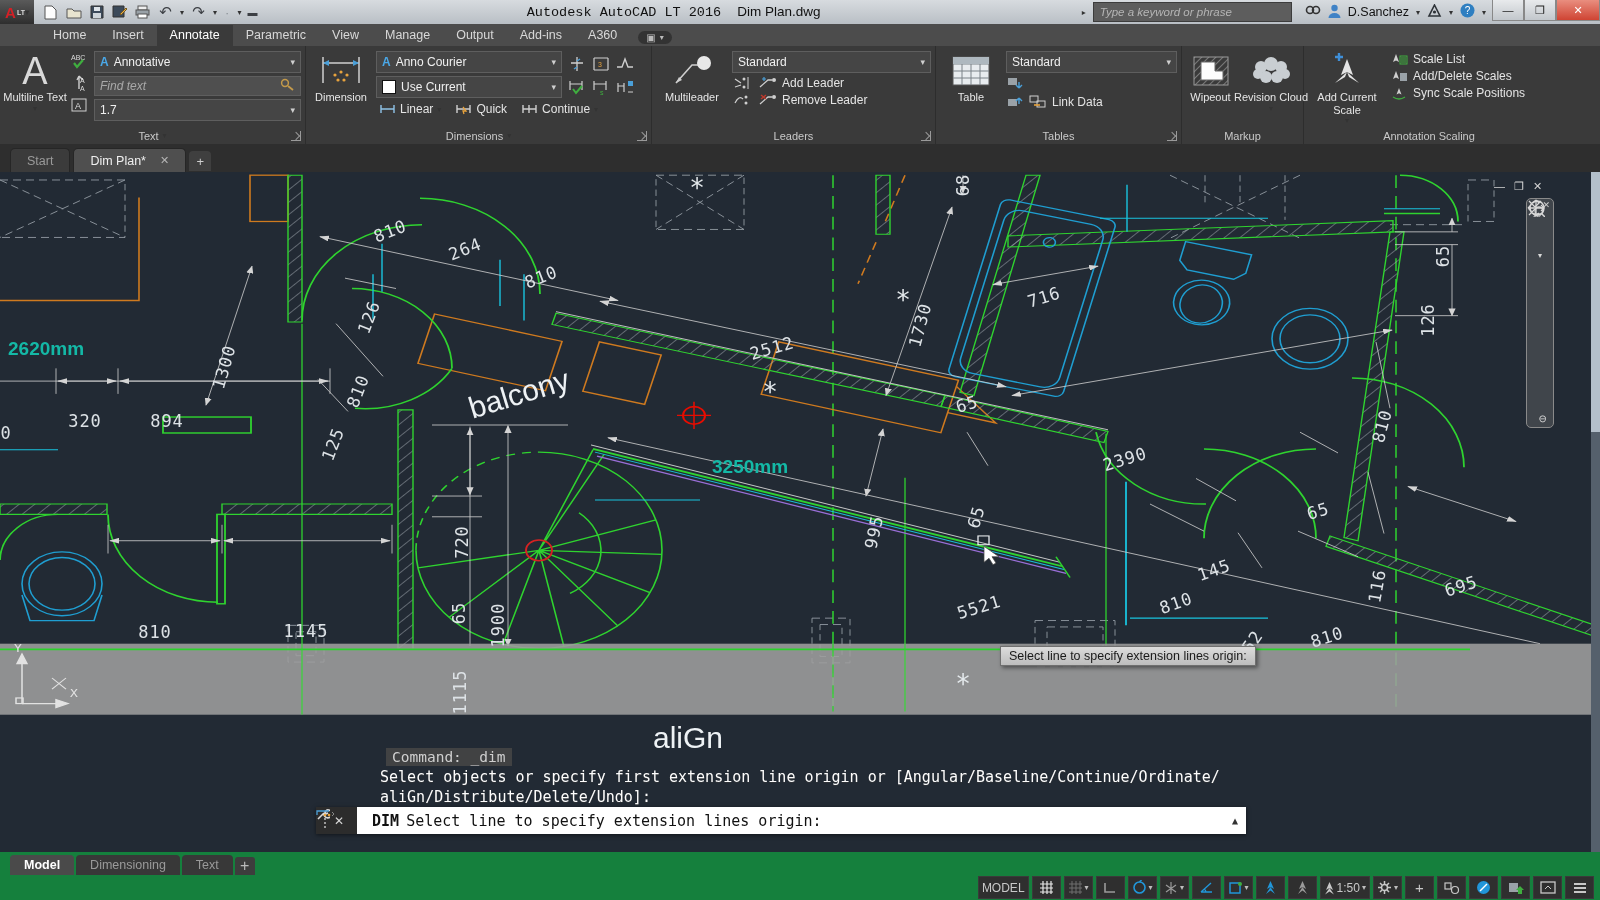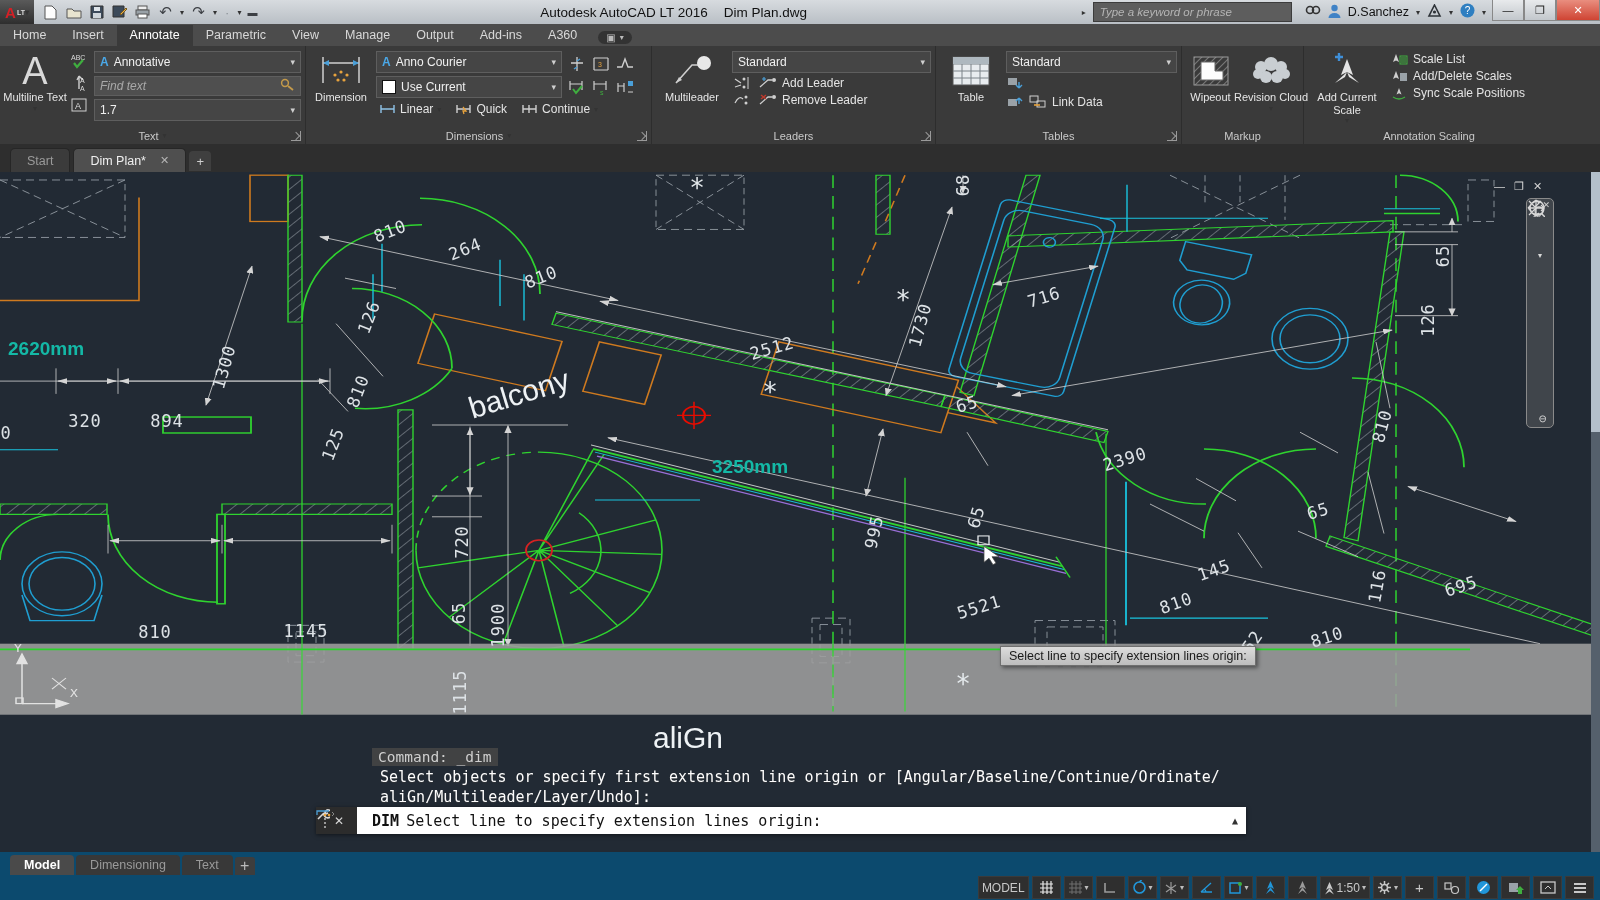--- a/index.html
+++ b/index.html
@@ -10,33 +10,33 @@
   .titlebar{position:absolute;left:0;top:0;width:1600px;height:24px;
     background:linear-gradient(#d7dbdf,#b9bfc5);display:flex;align-items:center;color:#1c1c1c;font-size:13px;}
   .logo{width:34px;height:24px;background:linear-gradient(#5a5a5a,#2e2e2e);display:flex;align-items:center;justify-content:center;
     color:#d42026;font-weight:bold;font-size:15px;}
   .logo small{color:#ddd;font-size:7px;margin-left:1px;}
   .qat{display:flex;align-items:center;gap:6px;padding:0 8px;}
   .qbtn{width:17px;height:17px;display:flex;align-items:center;justify-content:center;color:#3c3f44;font-size:13px;}
   .qbtn svg{display:block}
   .tsep{color:#8b9095;margin:0 2px;}
   .title-center{flex:1;text-align:center;white-space:nowrap;font-size:13.5px;color:#111;}
-  .title-center b{font-weight:normal;margin-right:16px;}
+  .title-center b{font-weight:normal;margin-right:16px;font-family:Liberation Mono, monospace;}
   .searchbox{width:185px;height:18px;background:#5d5d5d;border:1px solid #3c3c3c;color:#b5b5b5;
     font-style:italic;font-size:11.5px;display:flex;align-items:center;padding:0 6px;margin-right:6px;}
   .trow{display:flex;align-items:center;gap:7px;padding-right:6px;}
   .user{font-size:12.5px;color:#111;}
   .caret{font-size:8px;color:#333;}
   .winbtns{display:flex;height:24px;}
   .wbtn{width:30px;height:20px;margin-top:0;display:flex;align-items:center;justify-content:center;
     font-size:11px;color:#222;background:linear-gradient(#e8eaec,#c2c7cc);border:1px solid #888;border-top:none;}
   .wbtn.close{background:linear-gradient(#e98e7f,#cf4433);color:#fff;width:42px;}
 
   
-  .ribbon-tabs{position:absolute;left:0;top:24px;width:1600px;height:22px;background:#4c4c4c;display:flex;align-items:flex-end;box-sizing:border-box;}
+  .ribbon-tabs{position:absolute;left:0;top:24px;width:1600px;height:22px;background:#4c4c4c;display:flex;align-items:flex-end;padding-left:40px;box-sizing:border-box;}
   .rtab{padding:3px 13px 4px;font-size:12.5px;color:#d8d8d8;cursor:default;}
   .rtab.active{background:#3a3a3a;color:#fff;}
   .media-pill{margin:0 0 2px 8px;background:#333;border-radius:8px;padding:1px 8px;color:#bbb;font-size:9px;display:flex;gap:4px;align-items:center;}
   .ribbon-body{position:absolute;left:0;top:46px;width:1600px;height:98px;background:#3a3a3a;display:flex;}
   .panel{position:relative;border-right:1px solid #2d2d2d;box-sizing:border-box;display:flex;flex-direction:column;}
   .panel-body{flex:1;display:flex;padding:3px 4px 0;gap:4px;}
   .panel-label{height:17px;display:flex;align-items:center;justify-content:center;color:#c9c9c9;font-size:11px;gap:4px;position:relative;}
   .launcher{position:absolute;right:4px;bottom:3px;width:9px;height:9px;border-right:1.5px solid #9a9a9a;border-bottom:1.5px solid #9a9a9a;}
   .launcher:after{content:"";position:absolute;right:1px;bottom:1px;width:5px;height:5px;border-right:1.5px solid #9a9a9a;border-bottom:1.5px solid #9a9a9a;transform:rotate(-45deg);}
   .bigbtn{width:62px;display:flex;flex-direction:column;align-items:center;color:#e6e6e6;font-size:11px;text-align:center;line-height:1.15;padding-top:2px;}
@@ -65,21 +65,21 @@
   
   .drawing{position:absolute;left:0;top:172px;width:1600px;height:680px;background:#222a34;overflow:hidden;}
   .drawing svg{position:absolute;left:0;top:0;}
   .anno-layer{position:absolute;left:0;top:0;width:1600px;height:680px;pointer-events:none;}
   .dim{position:absolute;color:#dde2e6;font-family:"DejaVu Sans Mono",monospace;font-size:17px;letter-spacing:1px;white-space:nowrap;transform:translate(-50%,-50%);}
   .room{position:absolute;color:#eef2f5;font-size:30px;white-space:nowrap;transform:translate(-50%,-50%);}
   .redlab{position:absolute;color:#14b8a6;font-size:19px;font-weight:bold;white-space:nowrap;}
   .star{position:absolute;color:#e4e9ec;font-size:26px;transform:translate(-50%,-50%);font-family:"DejaVu Sans Mono",monospace;}
 
   
-  .cmd-chip{position:absolute;left:372px;top:576px;background:rgba(70,70,70,.85);color:#cfcfcf;
+  .cmd-chip{position:absolute;left:386px;top:576px;background:rgba(70,70,70,.85);color:#cfcfcf;
     font-family:"DejaVu Sans Mono",monospace;font-size:14.5px;padding:1px 6px;}
   .cmd-hist{position:absolute;left:380px;color:#fdfdfd;font-family:"DejaVu Sans Mono",monospace;font-size:15px;text-shadow:0 1px 1px rgba(60,60,60,.6);white-space:pre;}
   .cmd-inputbar{position:absolute;left:316px;top:635px;width:930px;height:27px;display:flex;align-items:stretch;
     box-shadow:0 1px 4px rgba(0,0,0,.5);}
   .cmd-left{background:#2c2c2c;display:flex;align-items:center;gap:6px;padding:0 7px;color:#d8d8d8;}
   .gripdots{width:5px;height:16px;background-image:radial-gradient(#9a9a9a 1px,transparent 1.2px);background-size:4px 4px;}
   .cmd-field{flex:1;background:#fff;display:flex;align-items:center;padding:0 8px;gap:7px;
     font-family:"DejaVu Sans Mono",monospace;font-size:15px;color:#111;}
   .cmd-field b{font-weight:bold;}
   .cmd-up{margin-left:auto;color:#333;font-size:10px;}
@@ -88,21 +88,21 @@
 
   .vpbtns{position:absolute;left:1494px;top:8px;color:#d4d4d4;font-size:11px;display:flex;gap:9px;}
   .navbar{position:absolute;left:1526px;top:26px;width:28px;height:230px;background:rgba(120,120,120,.35);
     border:1px solid #8a8a8a;border-radius:5px;display:flex;flex-direction:column;align-items:center;gap:14px;padding-top:10px;box-sizing:border-box;color:#d8d8d8;}
   .navbar .nx{position:absolute;top:1px;right:3px;font-size:9px;color:#cfcfcf;}
   .navbar .nminus{position:absolute;bottom:3px;right:6px;font-size:10px;}
   .scrollbar{position:absolute;right:0;top:0;width:9px;height:680px;background:#55606c;}
   .scrollthumb{position:absolute;right:0;top:0;width:9px;height:260px;background:#b3bfca;}
 
   
-  .bottombar{position:absolute;left:0;top:852px;width:1600px;height:48px;background:#0c4a6e;}
+  .bottombar{position:absolute;left:0;top:852px;width:1600px;height:48px;background:#15803d;}
   .layouttabs{position:absolute;left:0;top:0;height:23px;display:flex;align-items:flex-end;padding-left:10px;gap:2px;}
   .ltab{height:20px;display:flex;align-items:center;padding:0 14px;border-radius:4px 4px 0 0;background:#383838;color:#9a9a9a;font-size:12.5px;}
   .ltab.active{background:#4a4a4a;color:#fff;font-weight:bold;}
   .laddtab{width:20px;height:18px;border-radius:3px 3px 0 0;background:#3d3d3d;color:#bbb;display:flex;align-items:center;justify-content:center;}
   .statusrow{position:absolute;right:6px;top:23px;height:25px;display:flex;align-items:center;gap:3px;color:#c8c8c8;}
   .sbtn{height:21px;min-width:21px;display:flex;align-items:center;justify-content:center;padding:0 3px;font-size:12px;gap:2px;border:1px solid #3a3a3a;background:#2f2f2f;}
   .sbtn .c{font-size:8px;color:#bdbdbd;}
 </style>
 </head>
 <body>
@@ -829,21 +829,21 @@
       <span class="nminus">⊖</span>
     </div>
     <div class="scrollbar">
         <div class="scrollthumb"></div>
       </div>
 
     <div class="tooltip">Select line to specify extension lines origin:</div>
 
     <div class="cmd-chip">Command: _dim</div>
     <div class="cmd-hist" style="top:596px;">Select objects or specify first extension line origin or [Angular/Baseline/Continue/Ordinate/</div>
-    <div class="cmd-hist" style="top:616px;">aliGn/Multileader/Layer/Undo]:</div>
+    <div class="cmd-hist" style="top:616px;">aliGn/Distribute/Delete/Undo]:</div>
     <div class="cmd-inputbar">
       <div class="cmd-left">
         <span class="gripdots"></span>
         <span style="font-size:12px;">✕</span>
         <span>
             <svg width="14" height="14">
               <path d="M2,12 L8,6 M8,6 a4,4 0 1 0 3,-3 l-2,2 1,2 2,-1 a4,4 0 0 1 -4,0" stroke="#d8d8d8" stroke-width="1.6" fill="none"></path>
             </svg>
           </span>
       </div>

